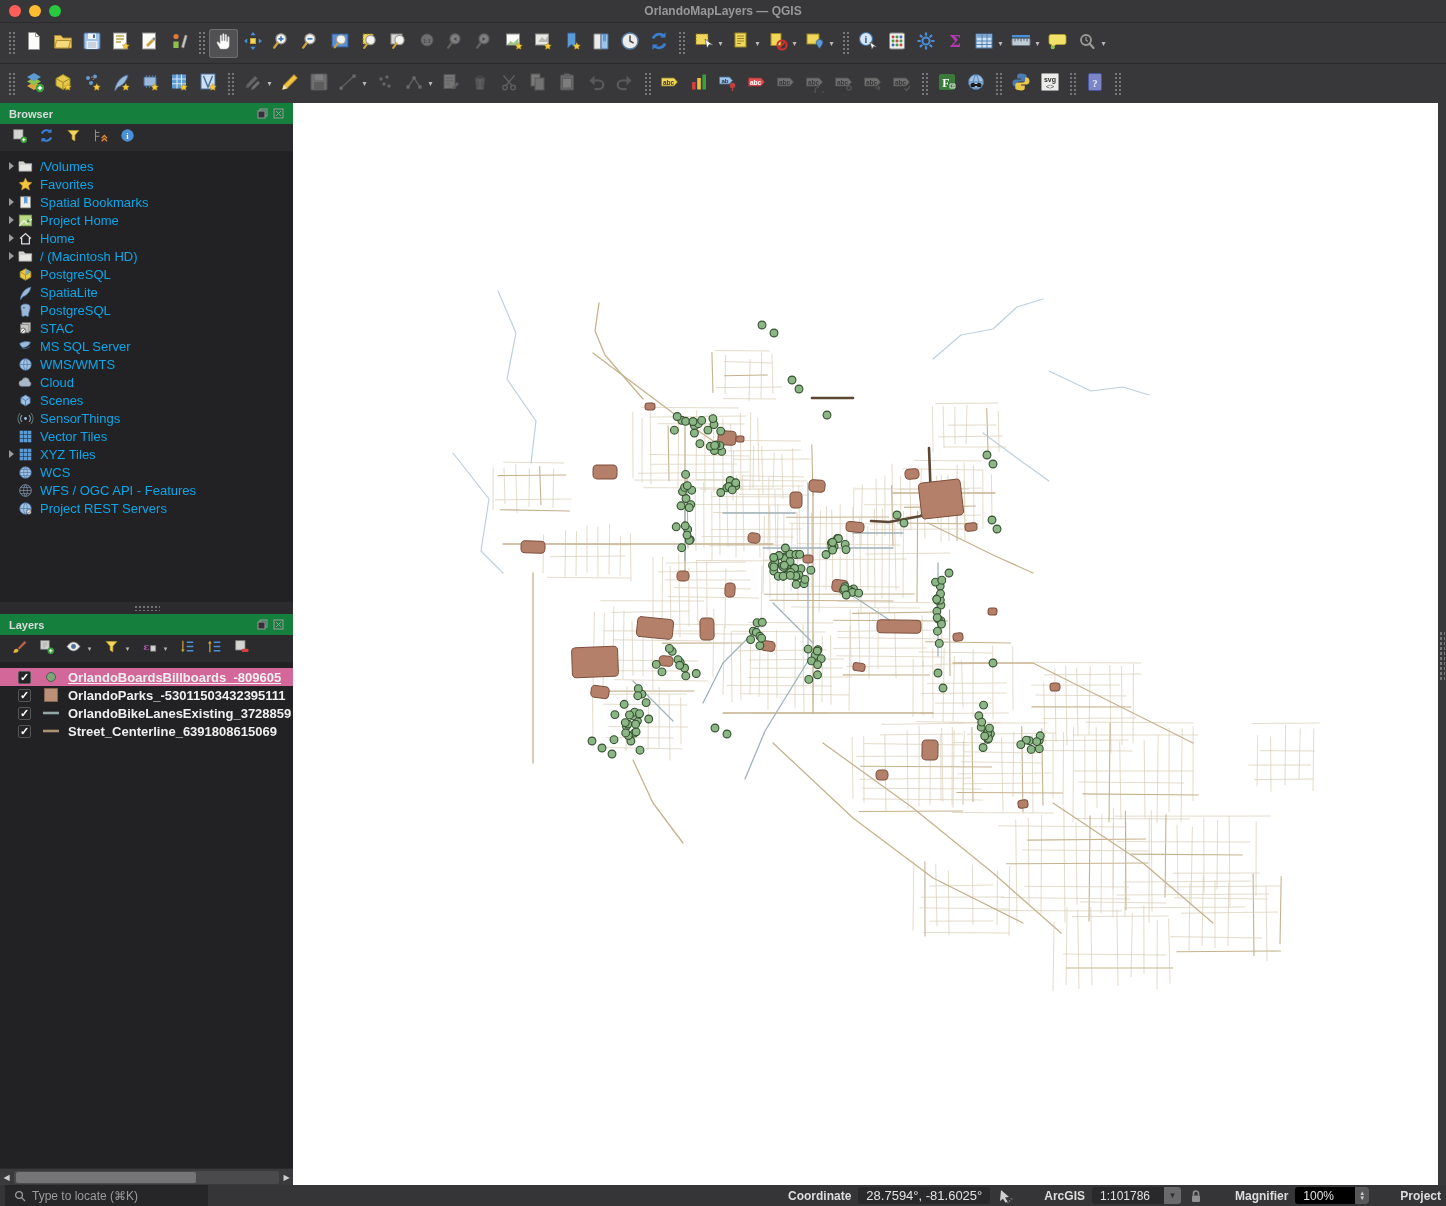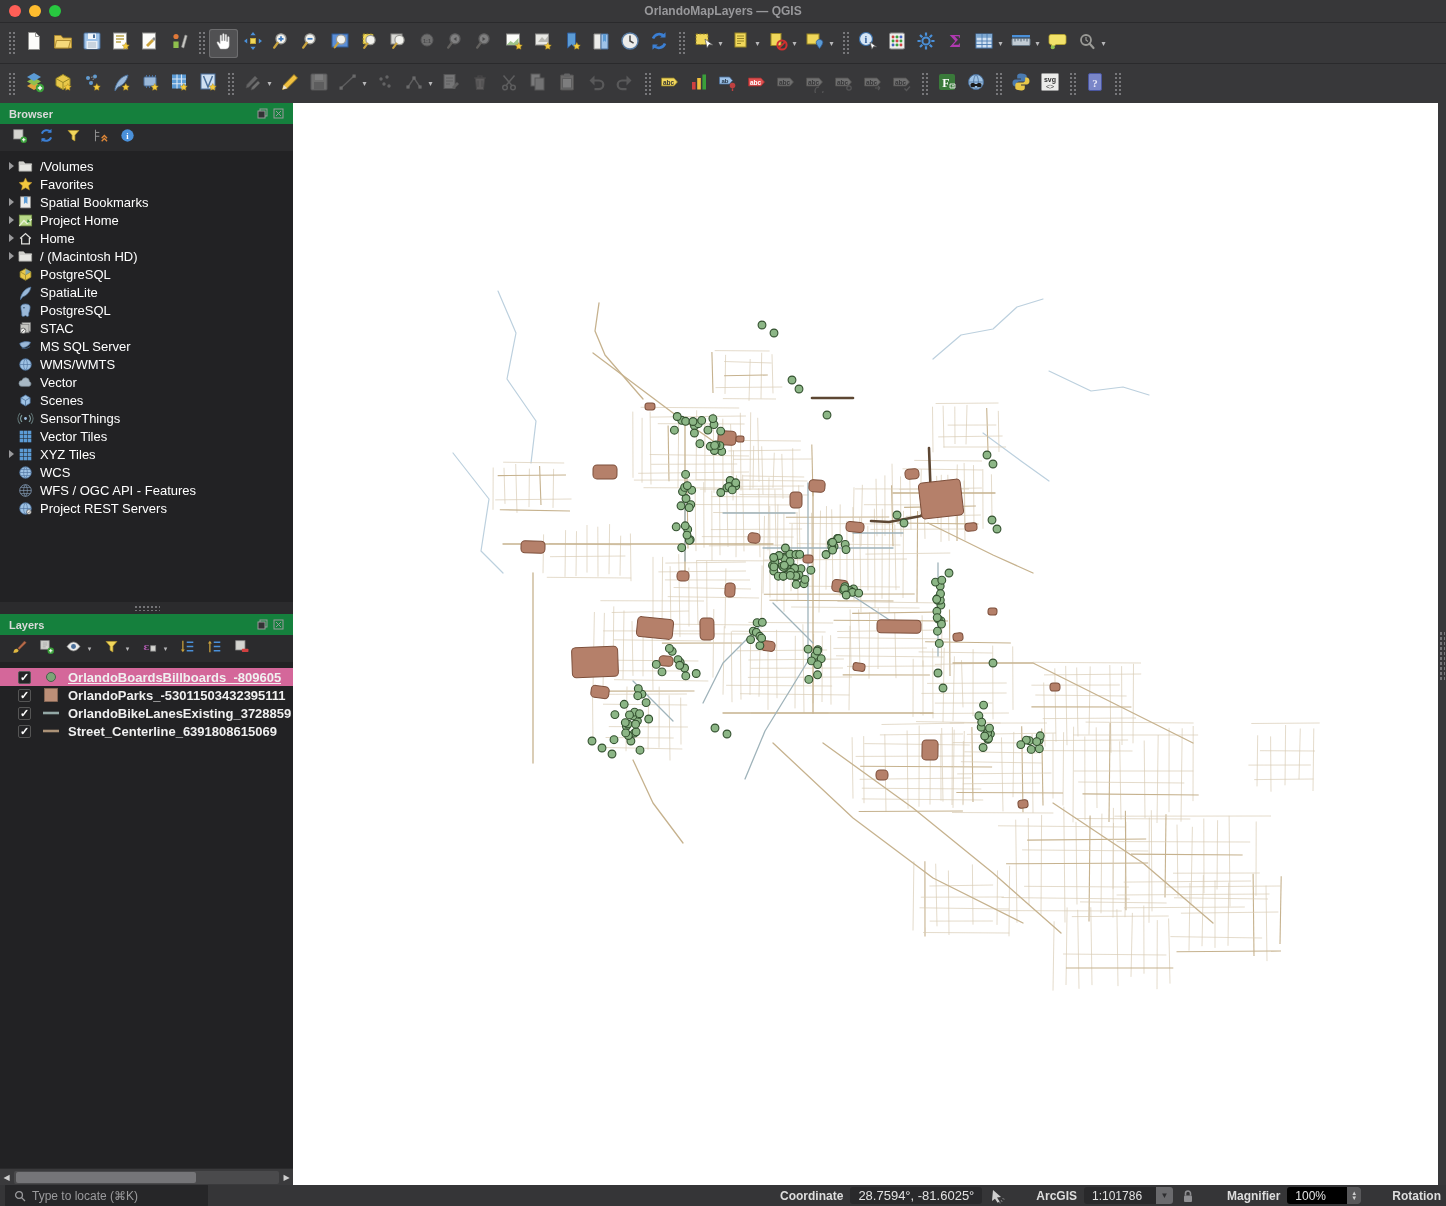--- a/index.html
+++ b/index.html
@@ -31,21 +31,21 @@
   .panel.layers{flex:1 1 auto;}
   .panel-header{height:21px;display:flex;align-items:center;padding:0 9px 0 9px;background:#15803d;color:#dadada;
     font-size:11px;font-weight:bold;flex:0 0 auto;}
   .ph-btns{margin-left:auto;display:flex;gap:5px;}
   .ph-btn svg{width:11px;height:11px;display:block;}
   .panel-toolbar{height:27px;display:flex;align-items:center;gap:7px;padding:0 9px;background:#2b2b2d;flex:0 0 auto;}
   .panel-toolbar .icon-btn{width:20px;height:20px;}
   .panel-toolbar .icon-btn svg{width:17px;height:17px;}
   .panel-toolbar .dd-arr{font-size:7px;width:7px;margin-left:-4px;}
   .tree{flex:1 1 auto;background:#222224;padding-top:6px;overflow:hidden;position:relative;}
-  .tree-item{height:18px;display:flex;align-items:center;padding-left:5px;color:#ffffff;font-size:13px;white-space:nowrap;}
+  .tree-item{height:18px;display:flex;align-items:center;padding-left:5px;color:#0ea5e9;font-size:13px;white-space:nowrap;}
   .exp{width:12px;flex:0 0 auto;display:flex;align-items:center;justify-content:center;}
   .exp-tri{width:0;height:0;border-left:5px solid #9a9a9c;border-top:4px solid transparent;border-bottom:4px solid transparent;}
   .ti-icon{width:17px;height:17px;flex:0 0 auto;margin-right:6px;}
   .ti-icon svg{width:17px;height:17px;display:block;}
   
   .splitter{height:12px;background:#2b2b2d;display:flex;align-items:center;justify-content:center;flex:0 0 auto;}
   .splitter .dots{width:26px;height:6px;
     background-image:radial-gradient(#737376 1px,transparent 1.1px);background-size:4px 4px;}
   
   .layer-row{height:18px;display:flex;align-items:center;color:#f0f0f0;font-size:13px;font-weight:bold;white-space:nowrap;overflow:hidden;padding-left:18px;}
@@ -782,21 +782,21 @@
               </span>
               <span>WMS/WMTS</span>
             </div>
             <div class="tree-item">
               <span class="exp"></span>
               <span class="ti-icon">
                 <svg viewBox="0 0 22 22">
                   <path d="M6.5 16a3.8 3.8 0 0 1-.3-7.6A5 5 0 0 1 16 9.6 3.4 3.4 0 0 1 15.7 16z" fill="#a8b8c4" stroke="#7a8a96" stroke-width="0.9"></path>
                 </svg>
               </span>
-              <span>Vector</span>
+              <span>Cloud</span>
             </div>
             <div class="tree-item">
               <span class="exp"></span>
               <span class="ti-icon">
                 <svg viewBox="0 0 22 22">
                   <path d="M5 7.5l6-3.5 6 3.5v7l-6 3.5-6-3.5z" fill="#9ec2e4" stroke="#4a6f9a"></path>
                   <path d="M5 7.5l6 3.5 6-3.5M11 11v7" fill="none" stroke="#4a6f9a"></path>
                 </svg>
               </span>
               <span>Scenes</span>
@@ -1740,16 +1740,16 @@
           </svg>
       </span>
       <span class="sb-label">Magnifier</span>
       <div class="sb-spin">
         <span class="val">100%</span>
         <span class="spin-arrows">
             <span>▲</span>
             <span>▼</span>
           </span>
       </div>
-      <span class="sb-label">Rotation</span>
+      <span class="sb-label">Project</span>
     </div>
   </div>
 </div>
 
 </body></html>

